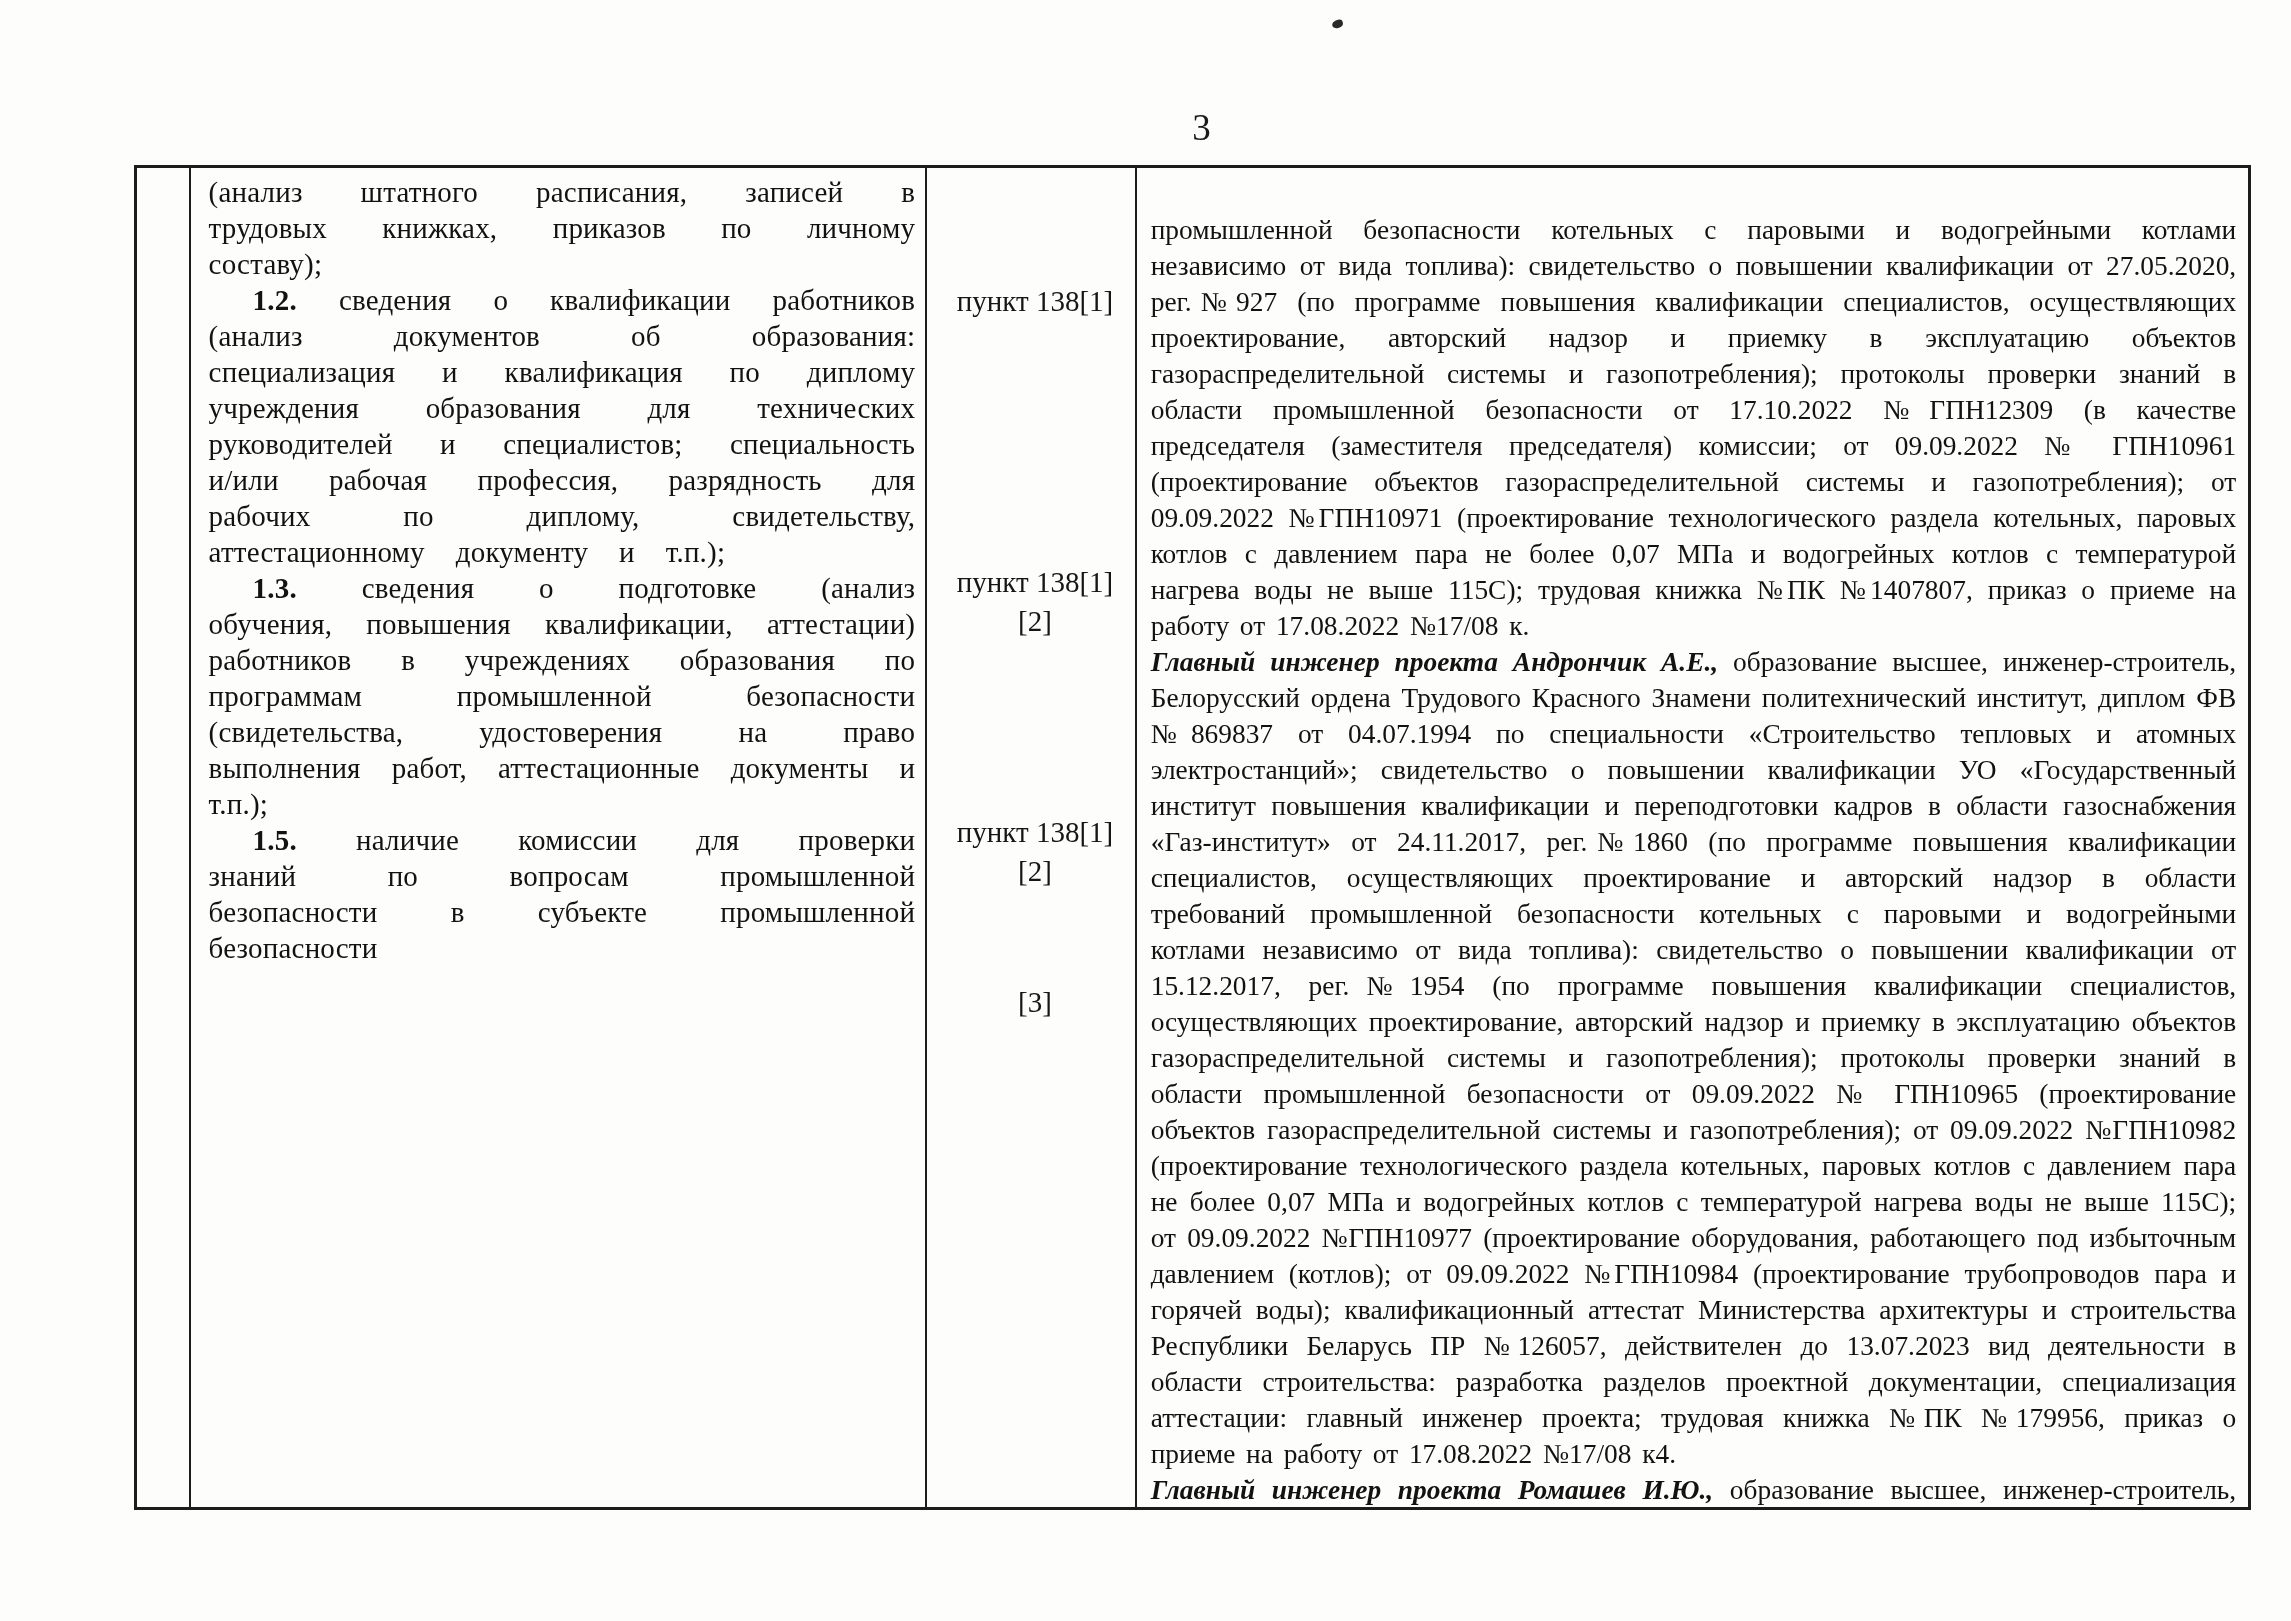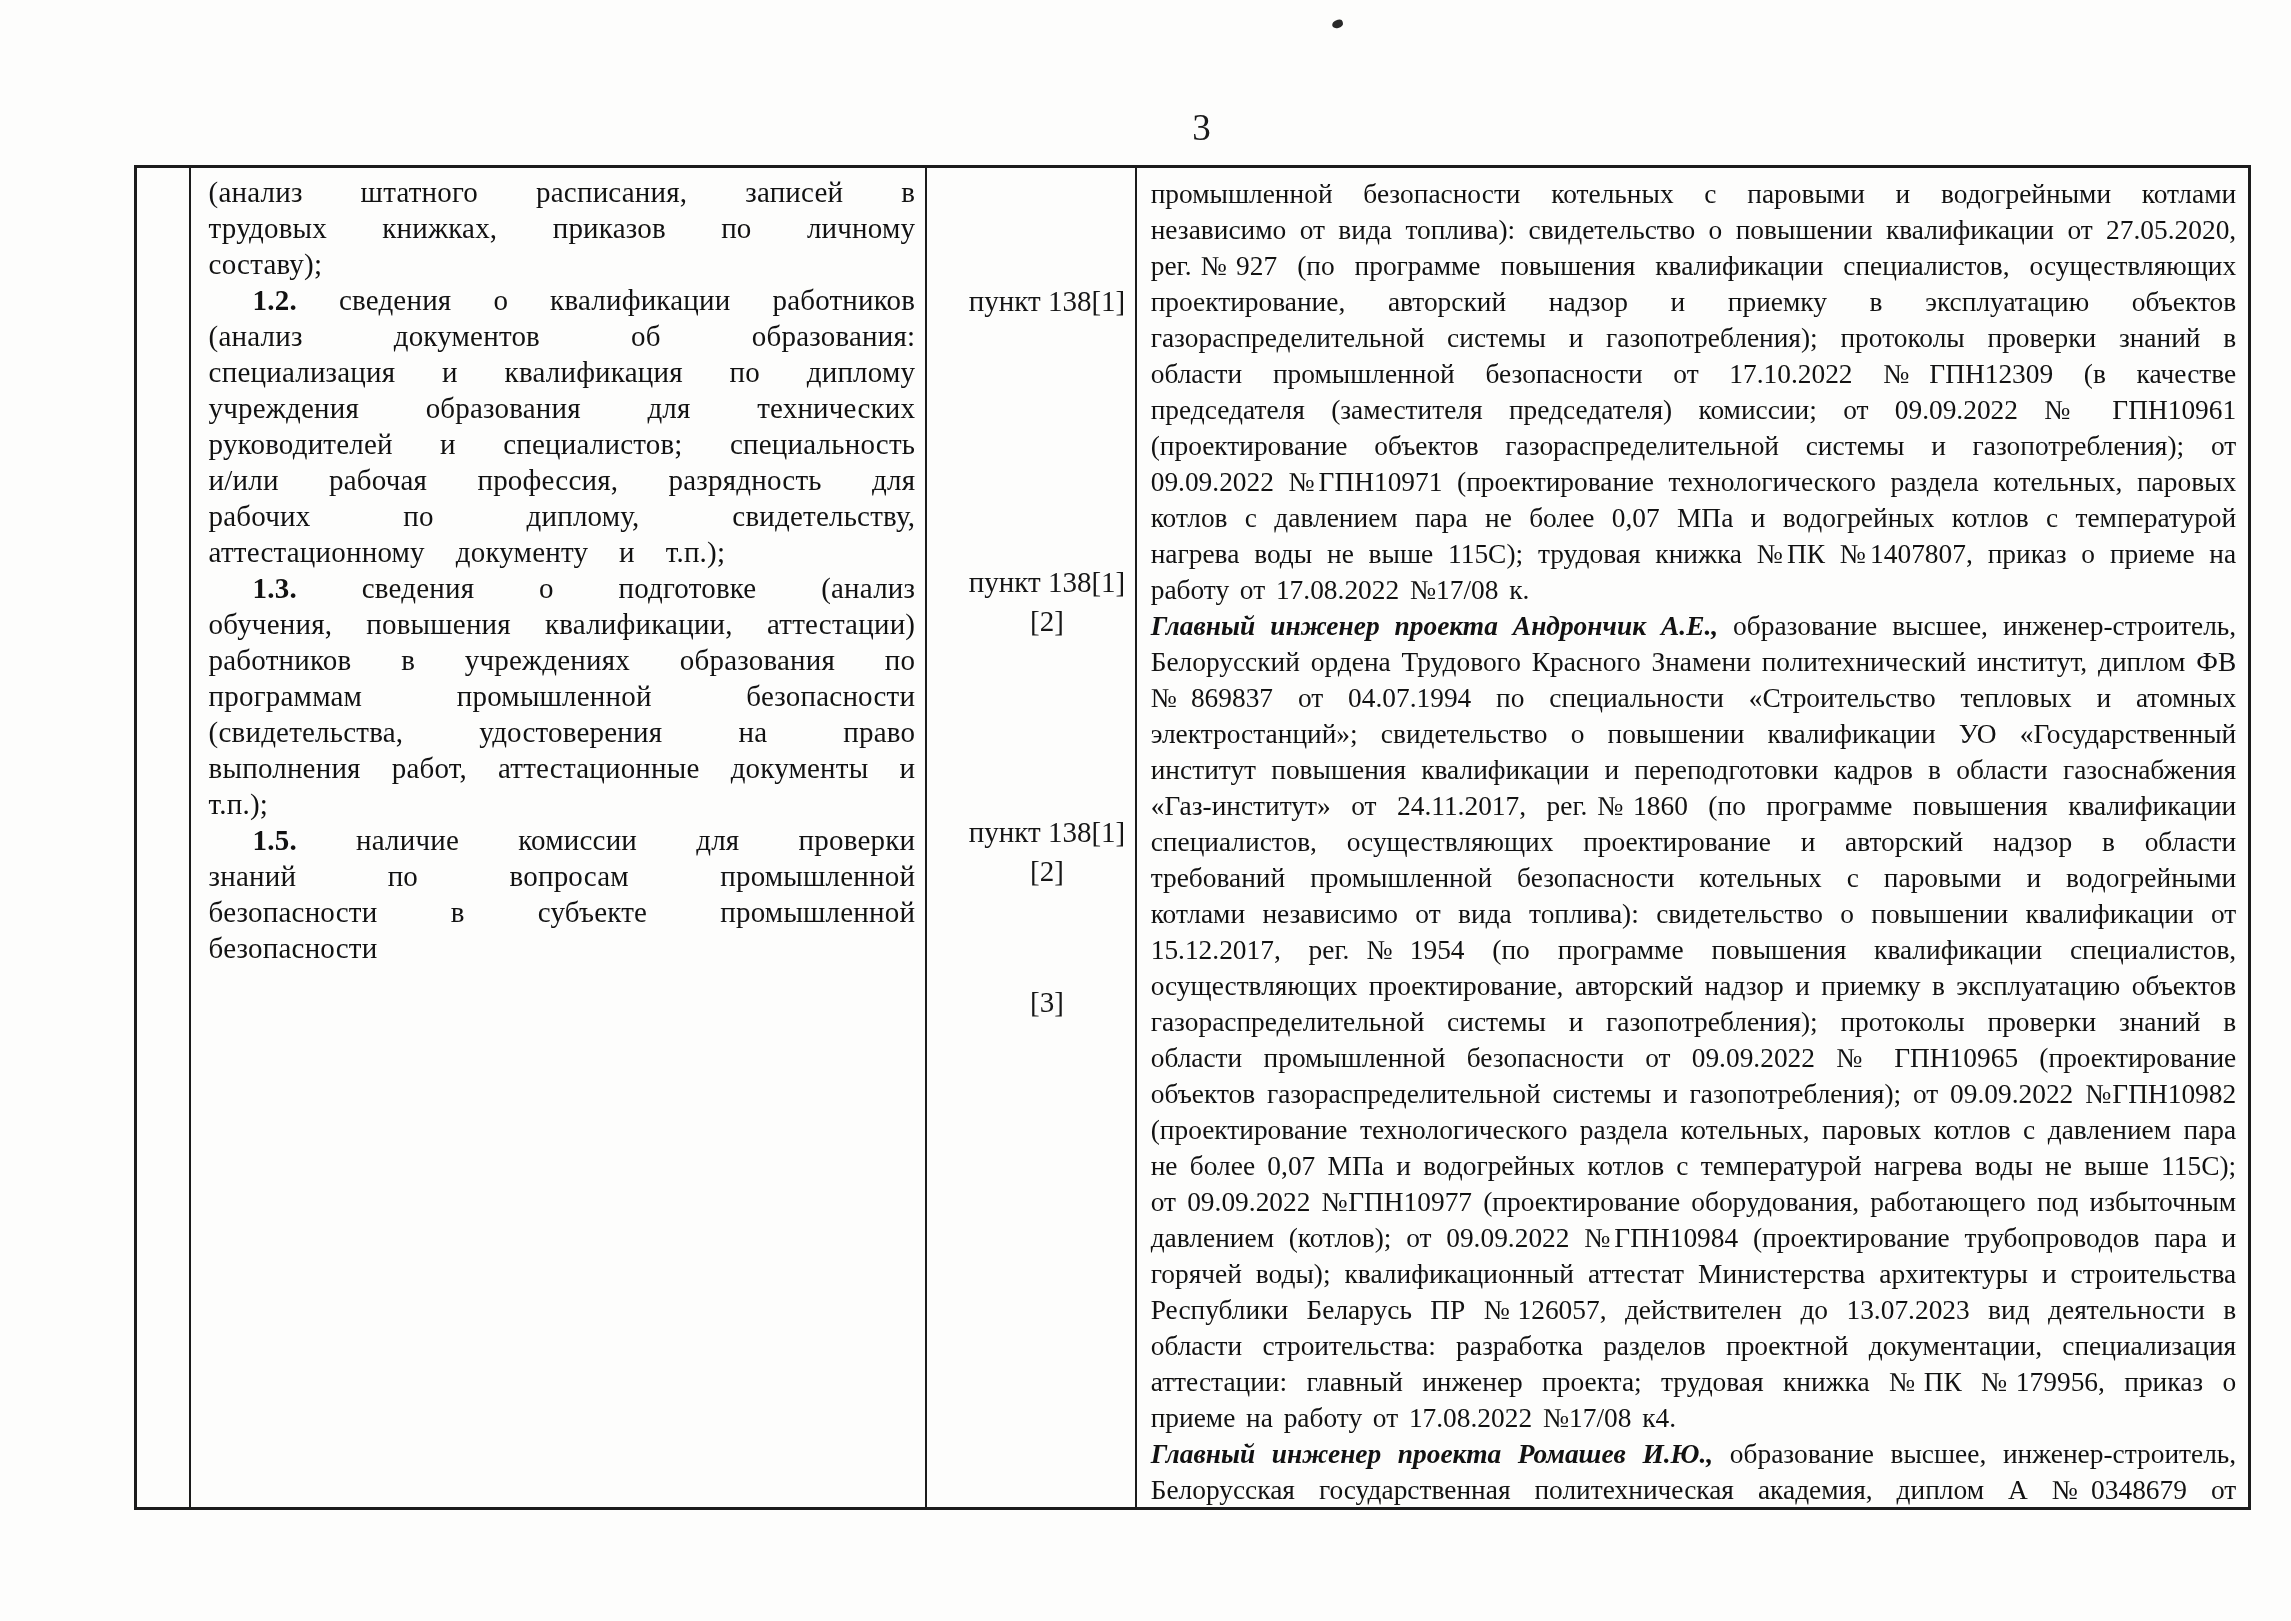--- a/index.html
+++ b/index.html
@@ -62,35 +62,36 @@
   .col-criteria .item-num{font-weight:bold;margin-left:44px;}
   .col-reference{
     width:210px;
     border-right:2.9px solid #1c1c1c;
     position:relative;
     font-size:29px;
     line-height:39px;
   }
   .ref-entry{
     position:absolute;
-    left:16px;width:100%;
+    left:4px;width:100%;
     text-align:center;
     color:#161616;
   }
   .ref-entry-1{top:114px;}
   .ref-entry-2{top:395px;}
   .ref-entry-3{top:645px;}
   .ref-entry-4{top:815px;}
   .col-details{
     flex:1;
     padding:7.8px 11.8px 0 13.7px;
     font-size:27.4px;
     line-height:36px;
     text-align:justify;
     word-spacing:3.9px;
+    margin-top:36px;
   }
   .col-details p{margin:0;}
   .col-details .lead{font-weight:bold;font-style:italic;}
 </style>
 </head>
 <body>
 
 <div class="sheet">
 
   <div class="page-number">3</div>

